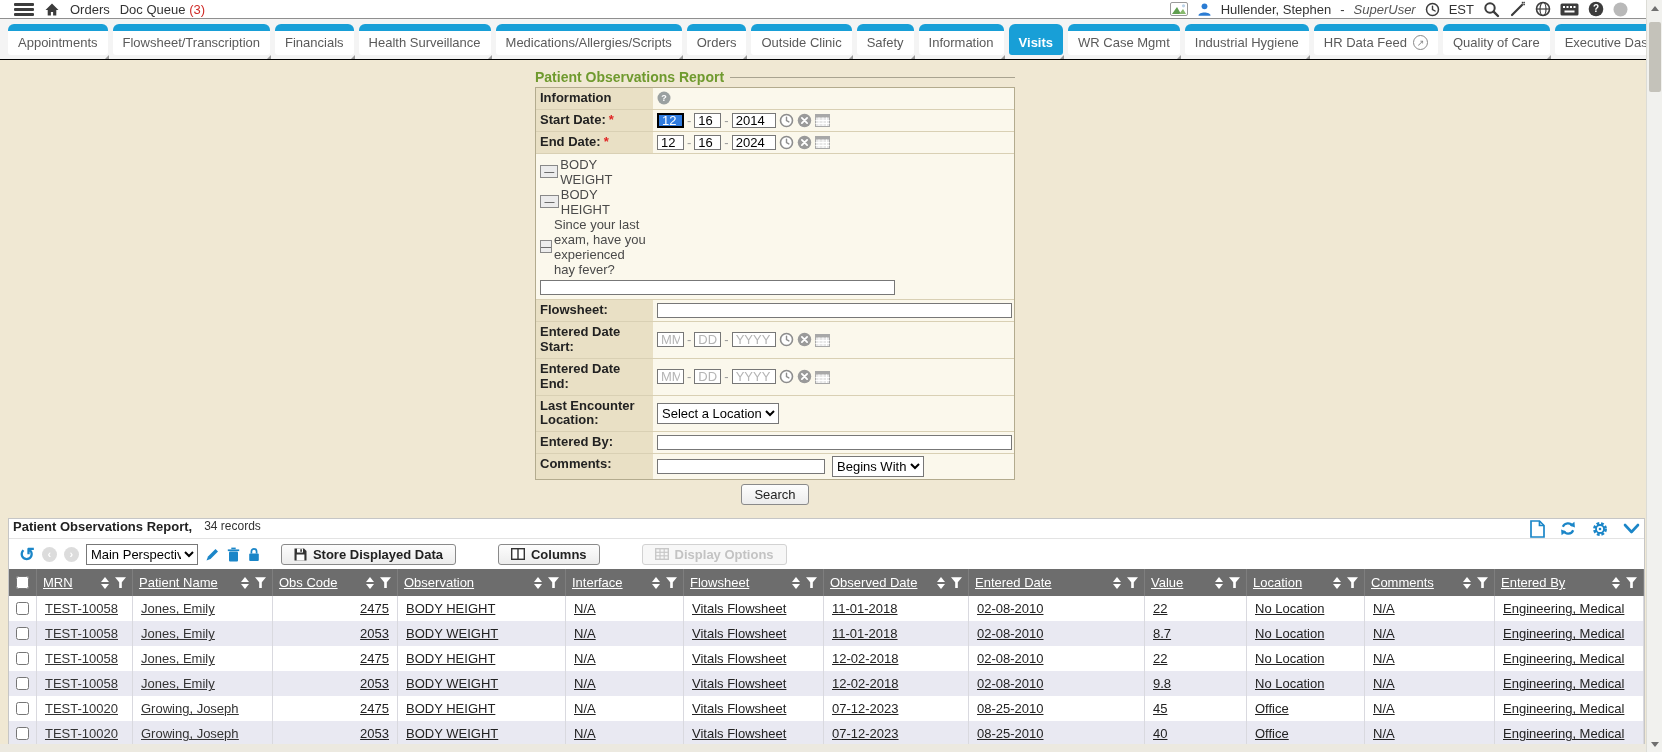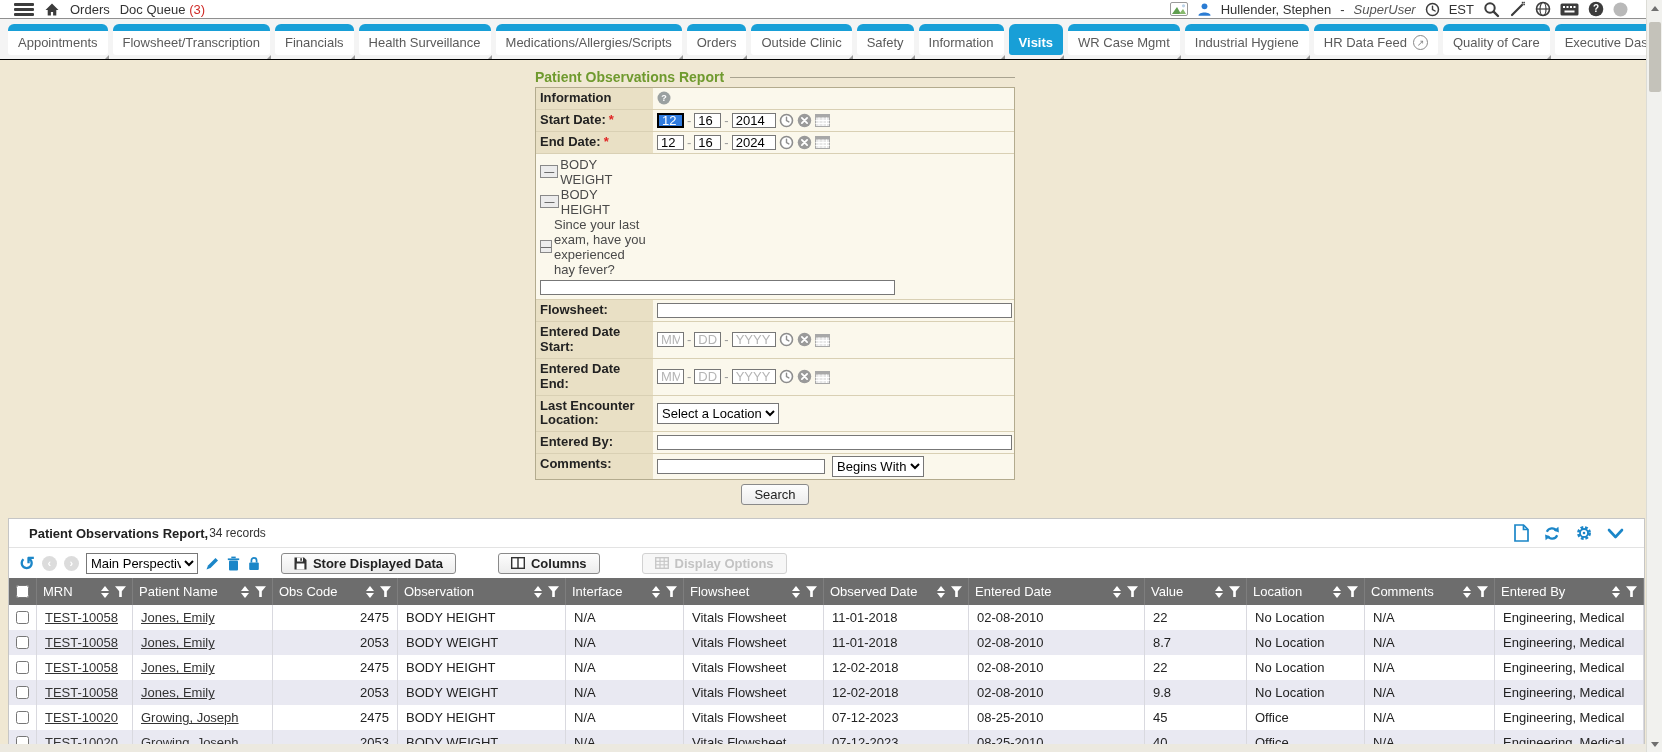--- a/index.html
+++ b/index.html
@@ -54,34 +54,34 @@
   .obs-line { display:flex; align-items:center; gap:2px; }
   .obs-remove { width:19px; height:13px; border:1px solid #888; background:#ececec; font-size:10px; line-height:9px; color:#444; cursor:pointer; }
   .obs-label { color:#4a4a4a; }
   .obs-input { width:355px; margin-top:2px; }
   select { font-size:13px; font-family:"Liberation Sans",sans-serif; height:21px; border:1px solid #777; background:#fff; }
   .search-row { text-align:center; margin-top:4px; }
   .btn { font-size:13px; font-family:"Liberation Sans",sans-serif; background:linear-gradient(#fdfdfd,#ececec); border:1px solid #8a8a8a; border-radius:3px; padding:2px 12px; cursor:pointer; color:#222; }
 
   
   .grid-panel { margin:13px 17px 0 8px; background:#fff; border:1px solid #c6c6c6; }
-  .grid-title-row { height:29px; display:flex; align-items:center; padding:0 20px; border-bottom:1px solid #e3e3e3; }
+  .grid-title-row { height:20px; display:flex; padding:0 4px; border-bottom:1px solid #e3e3e3; }
   .grid-title { font-weight:bold; }
-  .grid-count { font-size:12px; margin-left:1px; color:#333; }
+  .grid-count { font-size:12px; margin-left:12px; color:#333; }
   .grid-title-icons { margin-left:auto; display:flex; align-items:center; gap:14px; }
   .grid-toolbar { height:30px; display:flex; align-items:center; padding:0 10px; gap:7px; }
   .reset-glyph { color:#1b86c8; font-size:19px; font-weight:bold; line-height:1; cursor:pointer; }
   .navdot { width:15px; height:15px; border-radius:50%; background:#dcdcdc; color:#fff; font-weight:bold; font-size:11px; display:inline-flex; align-items:center; justify-content:center; line-height:1; }
   .tool-sep { width:6px; }
   .tbtn { display:inline-flex; align-items:center; gap:6px; font-weight:bold; }
   .tbtn.disabled { color:#c3c3c3; border-color:#d2d2d2; background:#f7f7f7; cursor:default; }
   .blue-ic { color:#1b86c8; cursor:pointer; }
 
   
-  .t-head, .tr { display:grid; grid-template-columns:28px 96px 140px 125px 168px 118px 140px 145px 176px 102px 118px 130px minmax(140px,1fr); }
+  .t-head, .tr { display:grid; grid-template-columns:28px 96px 140px 125px 168px 118px 140px 145px 176px 102px 118px 130px minmax(140px,1fr);text-decoration:underline; }
   .t-head { background:#6d6d6d; color:#fff; height:27px; }
   .th { display:flex; align-items:center; padding:0 6px; border-right:1px solid #7e7e7e; overflow:hidden; white-space:nowrap; }
   .th-label { flex:1; }
   .th-icons { display:flex; align-items:center; gap:6px; }
   .sort-icon { display:inline-flex; flex-direction:column; gap:2px; cursor:pointer; }
   .sort-icon i { width:0; height:0; border-left:4px solid transparent; border-right:4px solid transparent; }
   .sort-icon .up { border-bottom:5px solid #fff; }
   .sort-icon .down { border-top:5px solid #fff; }
   .funnel { width:11px; height:11px; background:#fff; clip-path:polygon(0 0,100% 0,62% 45%,62% 100%,38% 100%,38% 45%); cursor:pointer; }
   .cell-check { justify-content:center; display:flex; align-items:center; }

